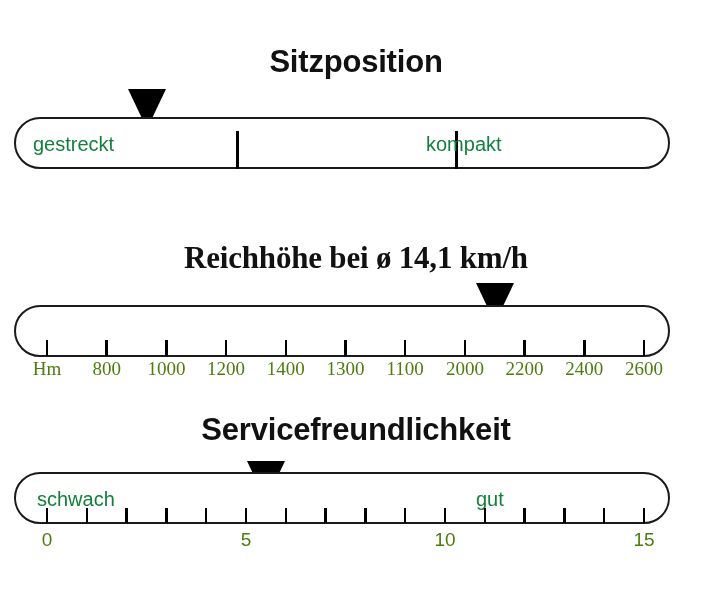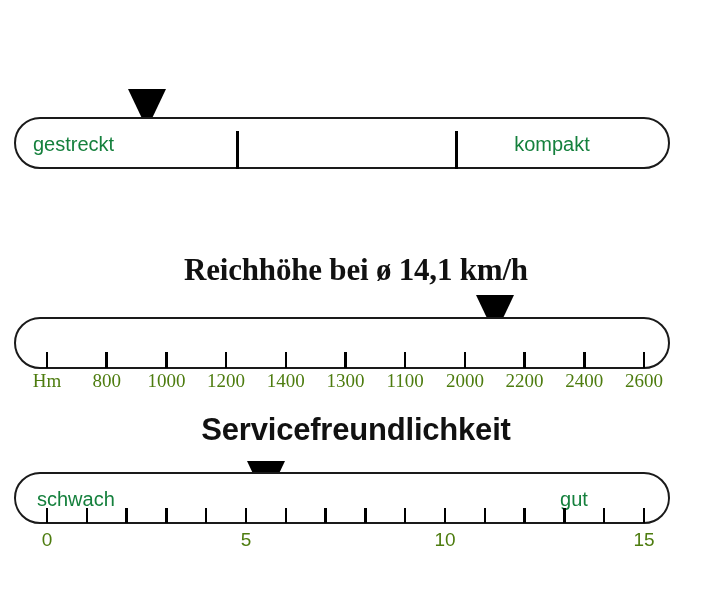--- a/index.html
+++ b/index.html
@@ -48,21 +48,21 @@
   
   .zone-label{
     position:absolute;
     font-size:20px;
     line-height:20px;
     color:#15803d;
     white-space:nowrap;
   }
   .zone-label.left{text-align:left;}
   .zone-label.center{text-align:center;}
-  .zone-label.right{text-align:center;padding-left:26px;}
+  .zone-label.right{text-align:left;padding-left:26px;}
 
   
   .pointer{
     position:absolute;
     width:0;height:0;
     border-left:19px solid transparent;
     border-right:19px solid transparent;
     border-top:40px solid #000000;
   }
 
@@ -84,35 +84,36 @@
     transform:translateX(-50%);
   }
 </style>
 </head>
 <body>
 
 <div class="stage">
 
   <div class="gauge-block" style="top:0;height:190px;">
 
+    <div class="gauge-title" style="top:44px;">Sitzposition</div>
 
     <div class="pointer" style="left:128px;top:89px;"></div>
 
     <div class="bar cap" style="left:14px;top:117px;width:656px;height:52px;"></div>
 
     <div class="divider" style="left:236px;top:131px;height:38px;"></div>
     <div class="divider" style="left:455px;top:131px;height:38px;"></div>
 
     <div class="zone-label left" style="left:33px;top:134px;">gestreckt</div>
 
 
     <div class="zone-label right" style="left:400px;top:134px;width:252px;">kompakt</div>
   </div>
 
-  <div class="gauge-block" style="top:12px;height:200px;font-family:Liberation Serif, serif;">
+  <div class="gauge-block" style="top:0;height:200px;font-family:Liberation Serif, serif;">
 
     <div class="gauge-title" style="top:240px;">Reichhöhe bei ø 14,1 km/h</div>
 
     <div class="pointer" style="left:476px;top:283px;"></div>
 
     <div class="bar cap" style="left:14px;top:305px;width:656px;height:52px;"></div>
 
     <div id="g2-ticks">
         <div class="tick" style="left: 45.7px; top: 340px; height: 16px;"></div>
         <div class="tick" style="left: 105.4px; top: 340px; height: 16px;"></div>

